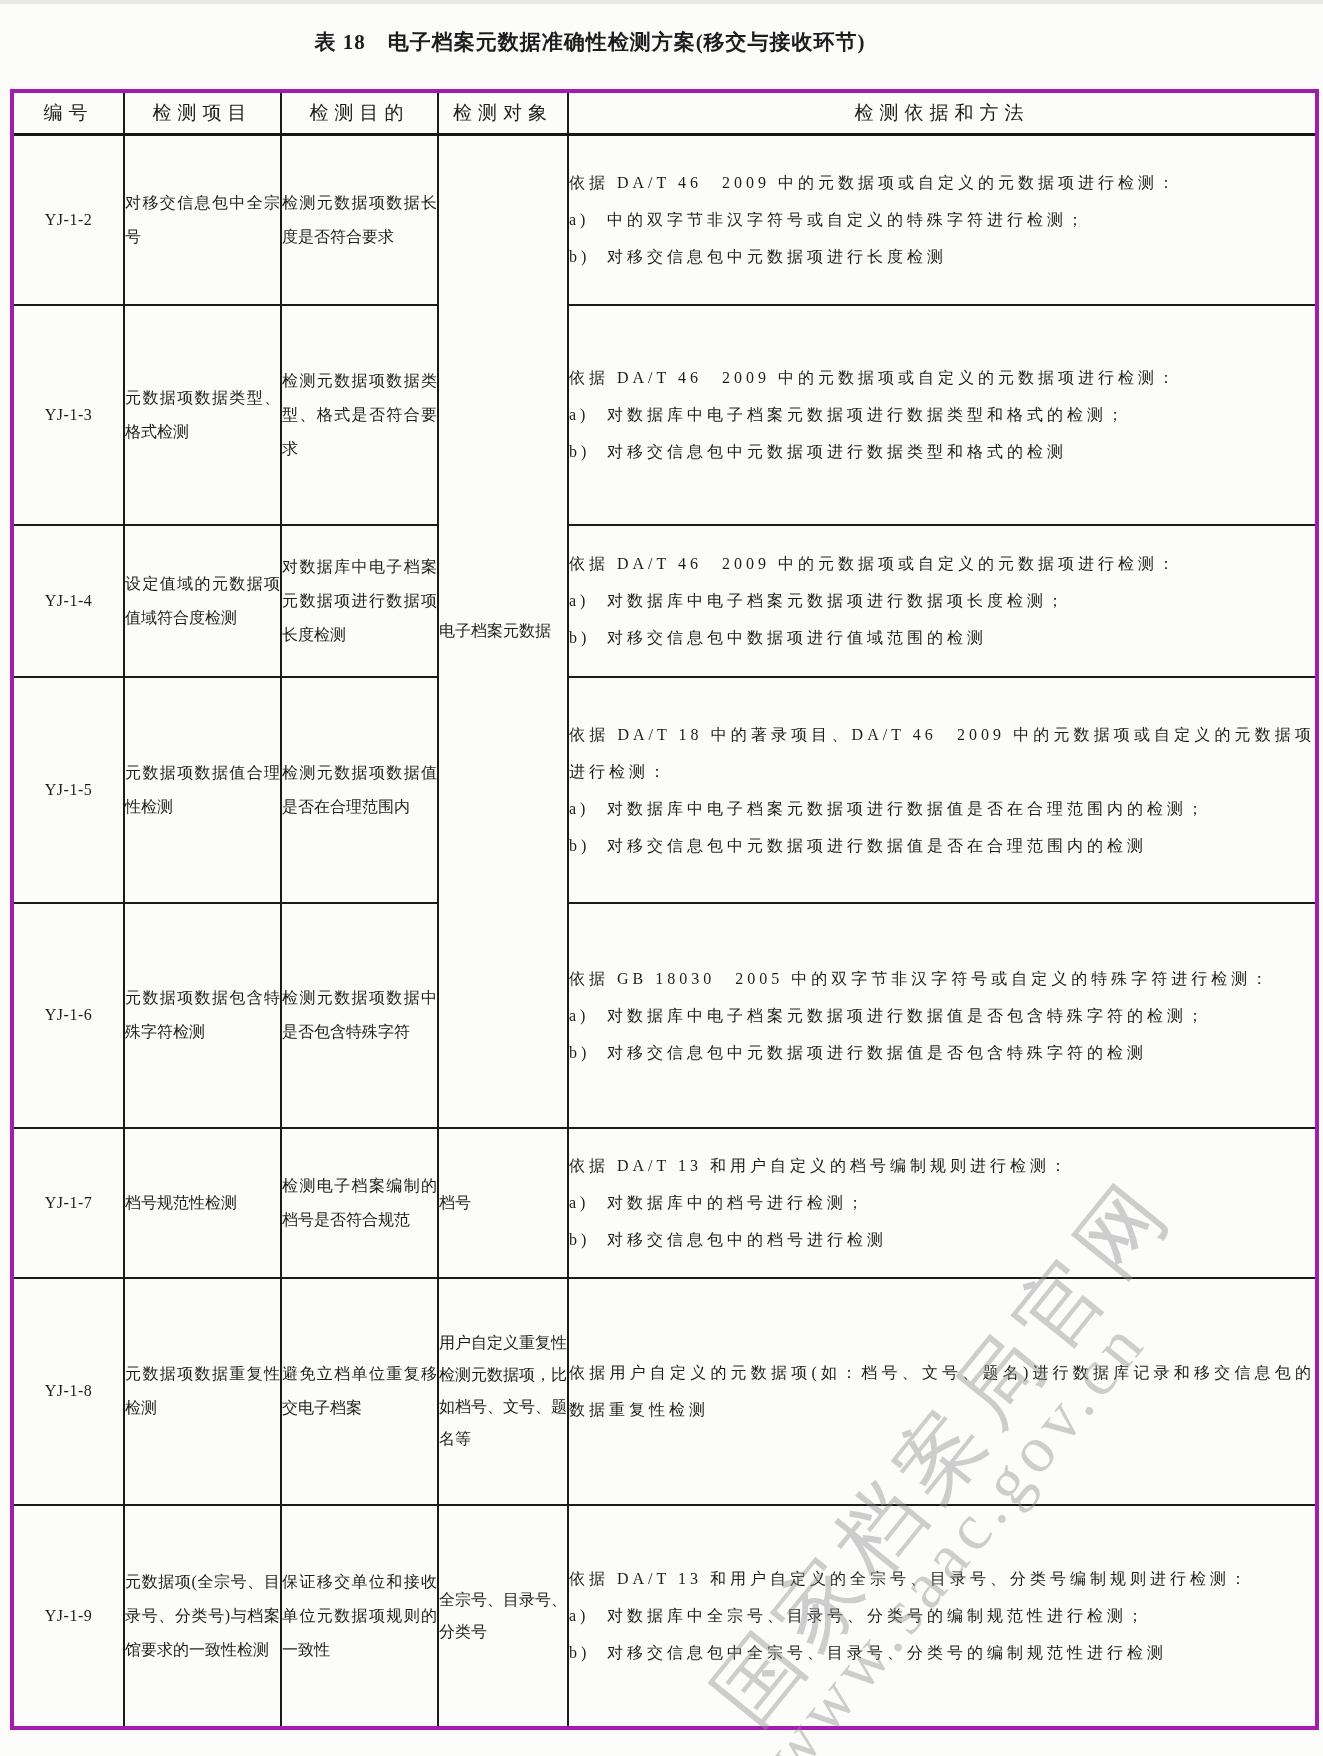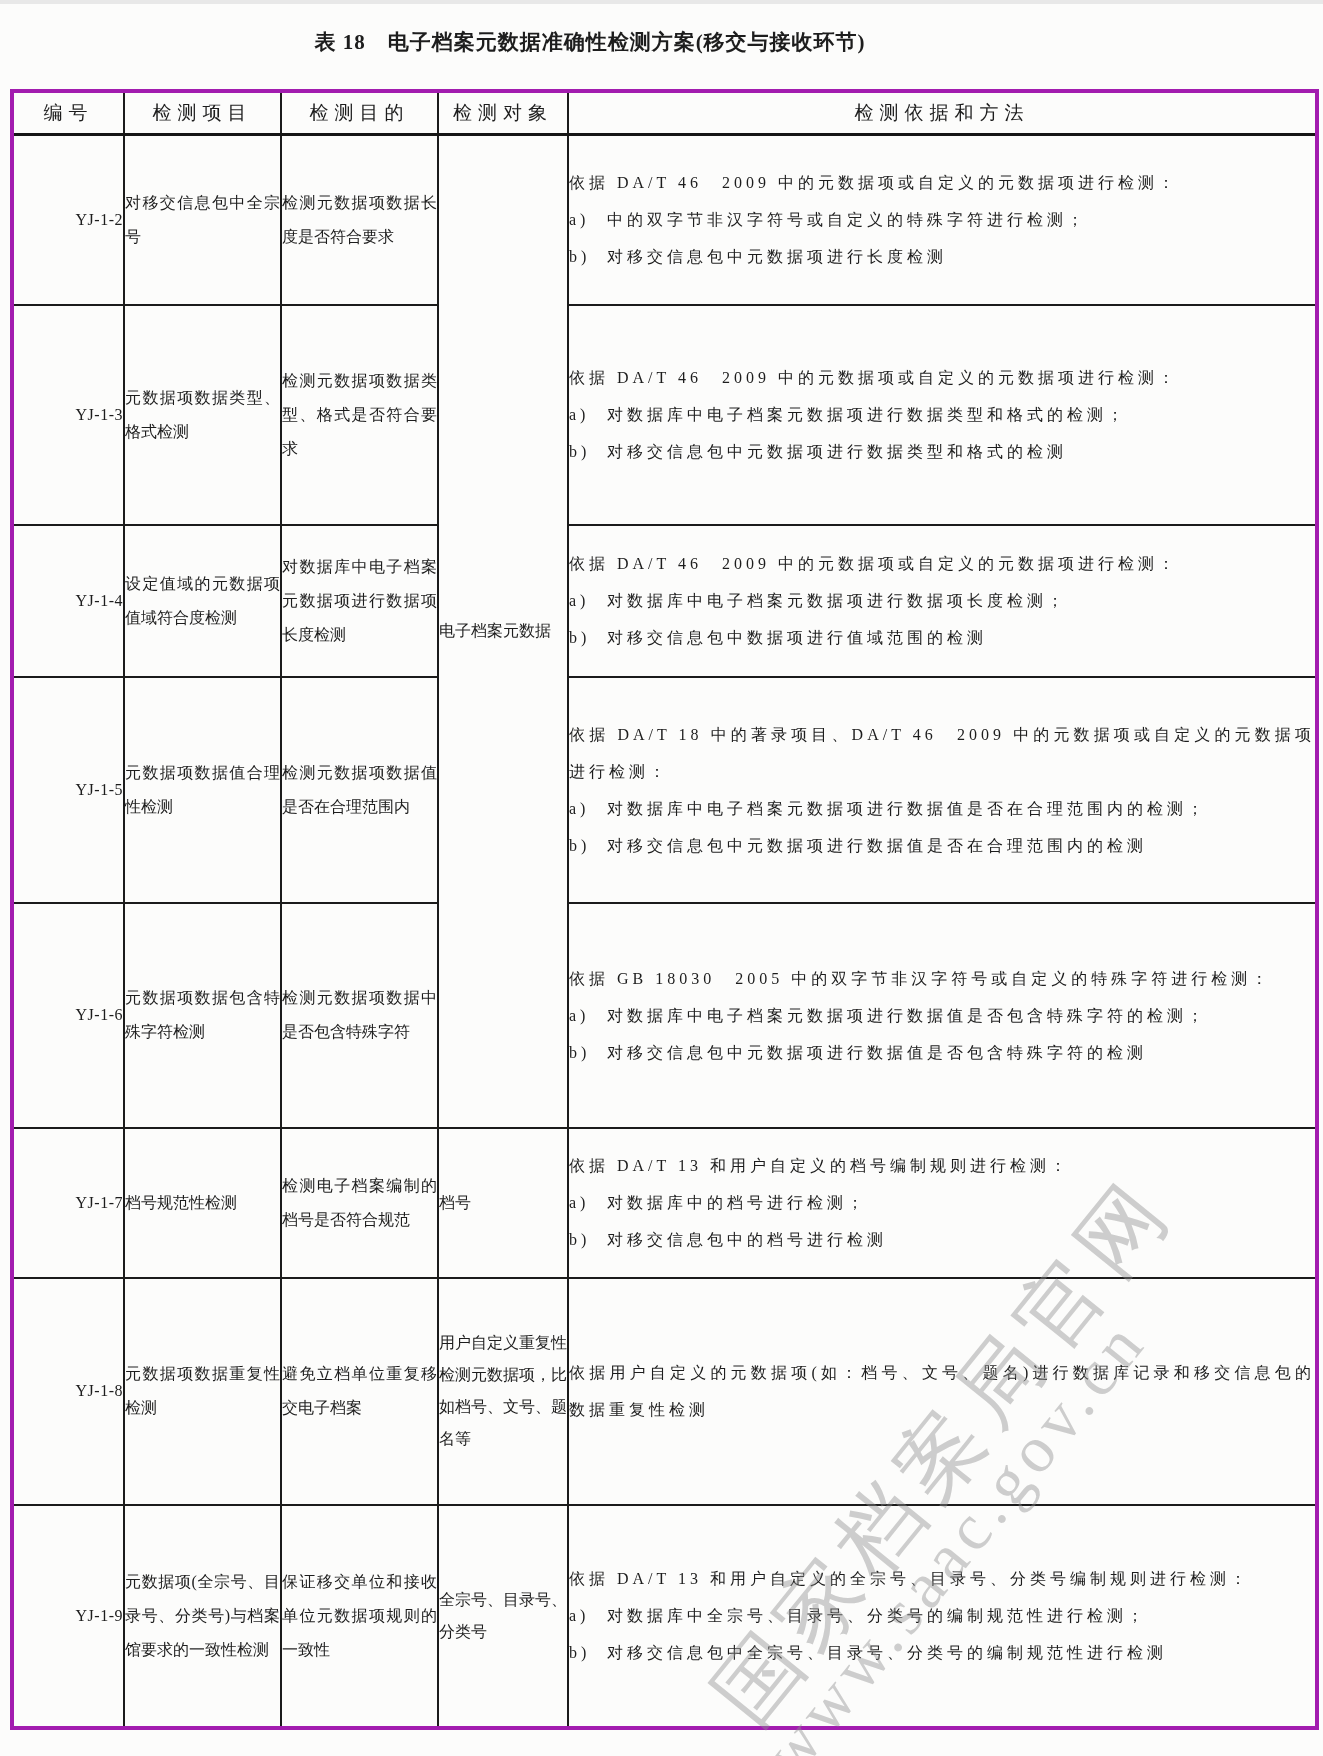--- a/index.html
+++ b/index.html
@@ -32,21 +32,21 @@
     padding:0;
   }
   table.doc thead th{
     height:40px;
     font-weight:normal;
     font-size:19px;
     letter-spacing:6px;
     text-align:center;
     border-bottom:3px solid #161616;
   }
-  .c1{text-align:right;font-size:18px;letter-spacing:.5px;white-space:nowrap;}
+  .c1{text-align:center;font-size:18px;letter-spacing:.5px;white-space:nowrap;}
   .c2{padding:6px 30px;}
   .c2 .jc{line-height:34px;text-align:justify;}
   .c3{padding:6px 23px;}
   .c3 .jc{line-height:34px;text-align:justify;}
   .c4{padding:6px 22px;}
   .c4 .jc{line-height:32px;text-align:justify;}
   .c5{padding:8px 128px 8px 18px;font-size:19px;}
   .m-intro{line-height:37px;letter-spacing:4px;text-align:justify;}
   .m-item{display:flex;line-height:37px;letter-spacing:4px;}
   .m-label{flex:0 0 38px;}

